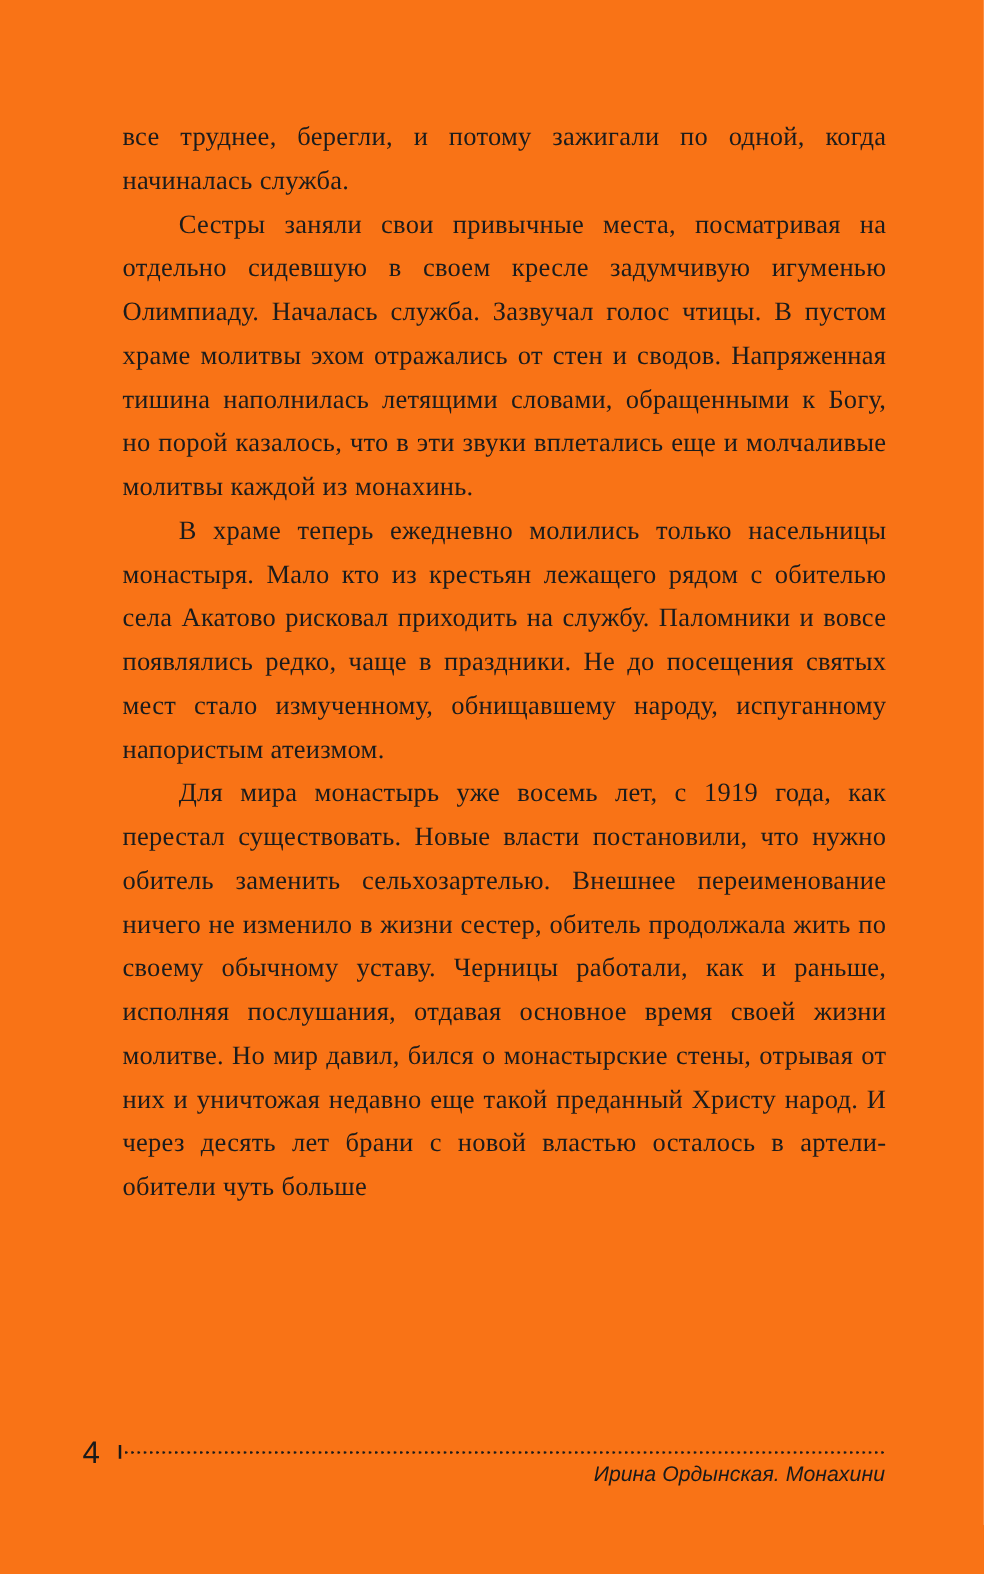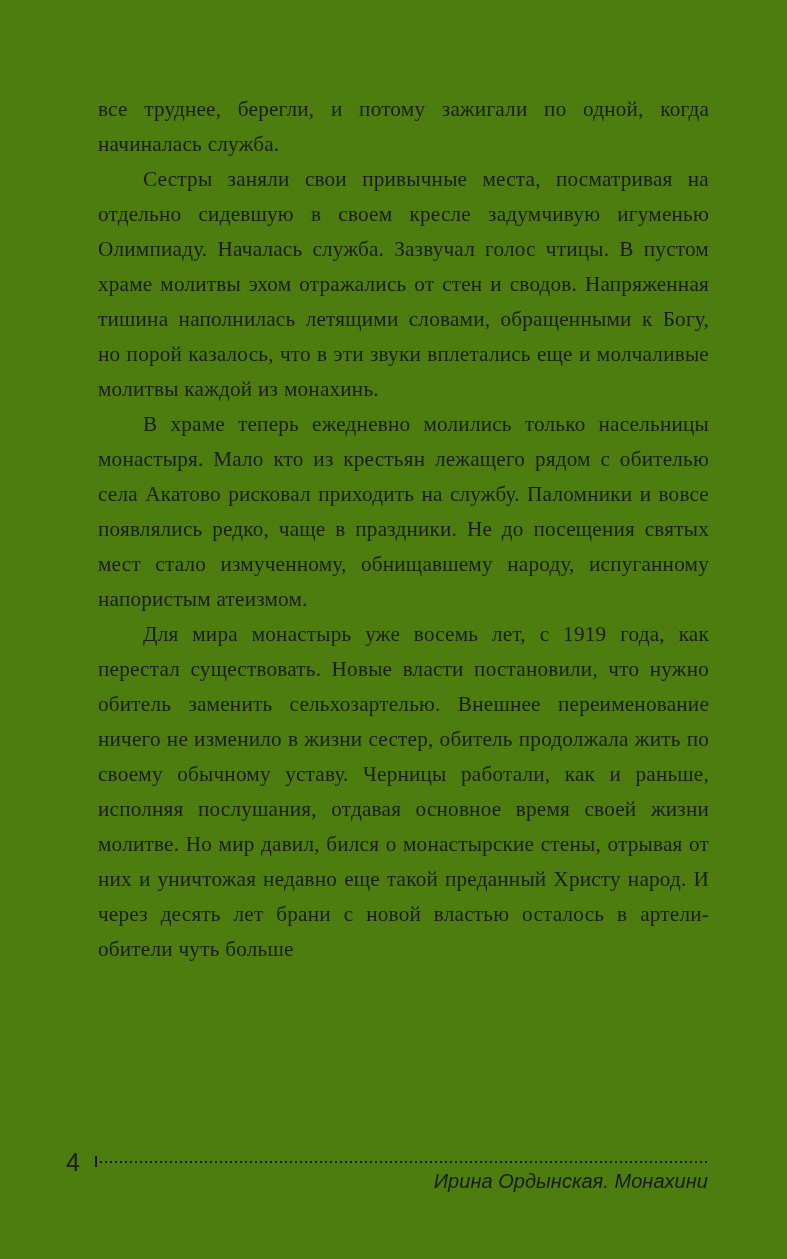--- a/index.html
+++ b/index.html
@@ -13,21 +13,21 @@
     background: #ffffff;
     font-family: "Liberation Serif", "DejaVu Serif", serif;
     color: #1a1a1a;
     overflow: hidden;
     position: relative;
   }
 
   .page {
     position: absolute;
     inset: 0;
-    background: #4d7c0f;
+    background: #f97316;
   }
 
   
   .text-block {
     position: absolute;
     left: 98px;
     top: 92px;
     width: 611px;
   }
 
@@ -106,21 +106,21 @@
     background-size: 5px 2px;
     background-repeat: repeat-x;
   }
 
   .running-title {
     position: absolute;
     right: 79px;
     top: 26px;
     font-family: "Liberation Sans", "DejaVu Sans", sans-serif;
     font-style: italic;
-    font-size: 20px;
+    font-size: 17px;
     letter-spacing: 0.002em;
     color: #1a1a1a;
     white-space: nowrap;
     margin-left: 8px;
   }
 </style>
 </head>
 <body>
 
 <div class="page">

